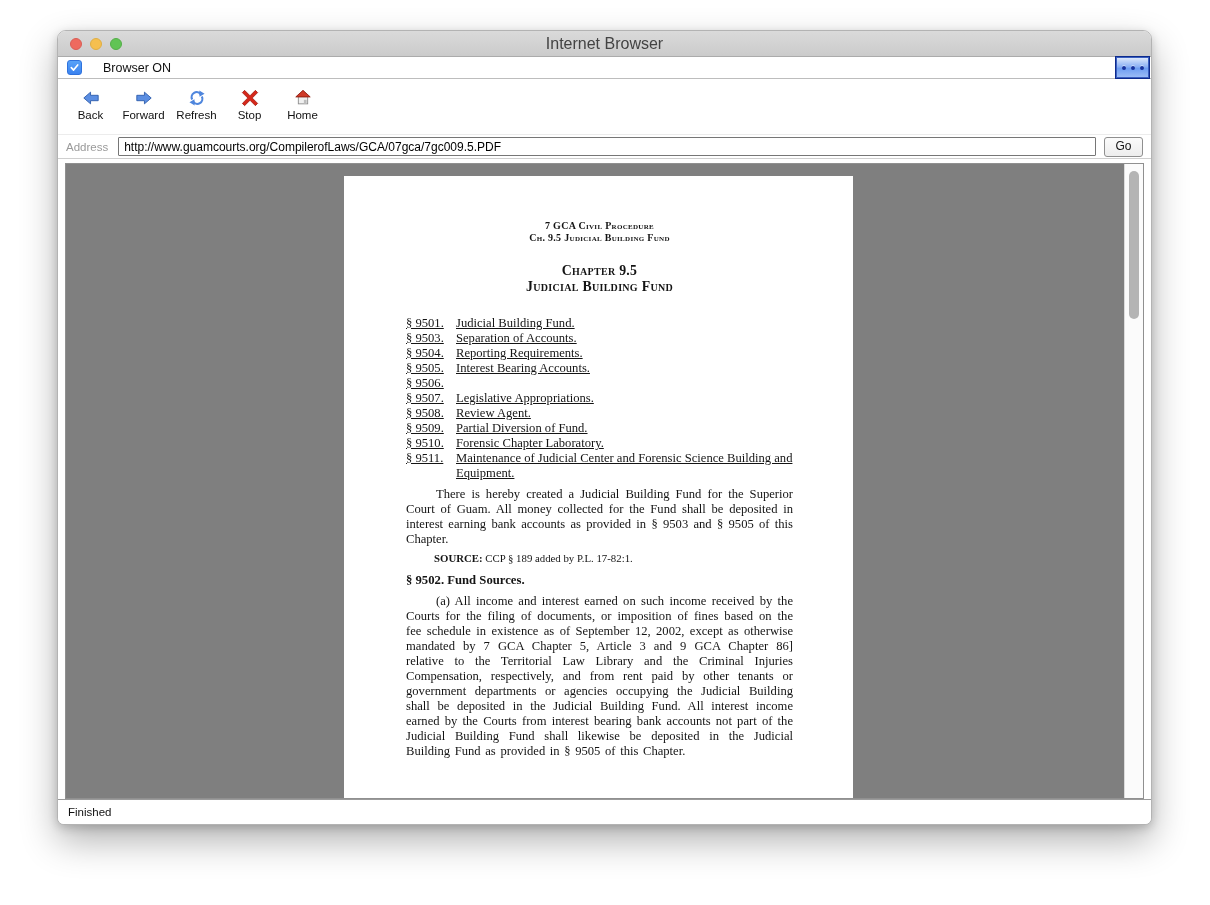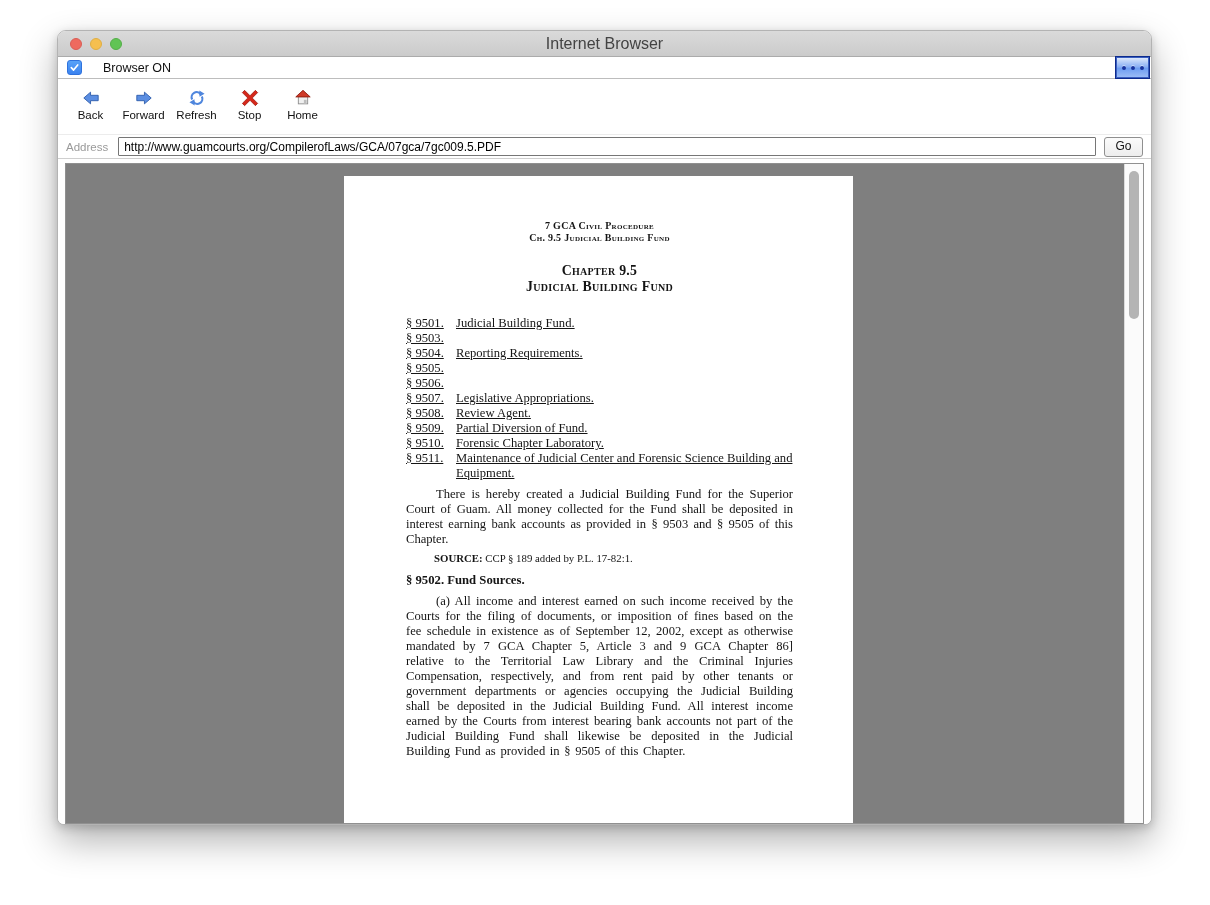--- a/index.html
+++ b/index.html
@@ -211,27 +211,29 @@
               <div>Judicial Building Fund</div>
             </div>
 
             <div class="toc">
               <div class="toc-row">
                   <span class="toc-num">§ 9501.</span>
                   <span class="toc-title">Judicial Building Fund.</span>
                 </div>
               <div class="toc-row">
                   <span class="toc-num">§ 9503.</span>
+                  <span class="toc-title">Separation of Accounts.</span>
                 </div>
               <div class="toc-row">
                   <span class="toc-num">§ 9504.</span>
                   <span class="toc-title">Reporting Requirements.</span>
                 </div>
               <div class="toc-row">
                   <span class="toc-num">§ 9505.</span>
+                  <span class="toc-title">Interest Bearing Accounts.</span>
                 </div>
               <div class="toc-row">
                   <span class="toc-num">§ 9506.</span>
                 </div>
               <div class="toc-row">
                   <span class="toc-num">§ 9507.</span>
                   <span class="toc-title">Legislative Appropriations.</span>
                 </div>
               <div class="toc-row">
                   <span class="toc-num">§ 9508.</span>
@@ -260,14 +262,17 @@
           </div>
         </div>
 
       </div>
       <div class="vscroll">
         <div class="vthumb"></div>
       </div>
     </div>
   </div>
 
+  <div class="statusbar">
+    <span class="status-text">Finished</span>
+  </div>
 
 </div>
 
 </body></html>

